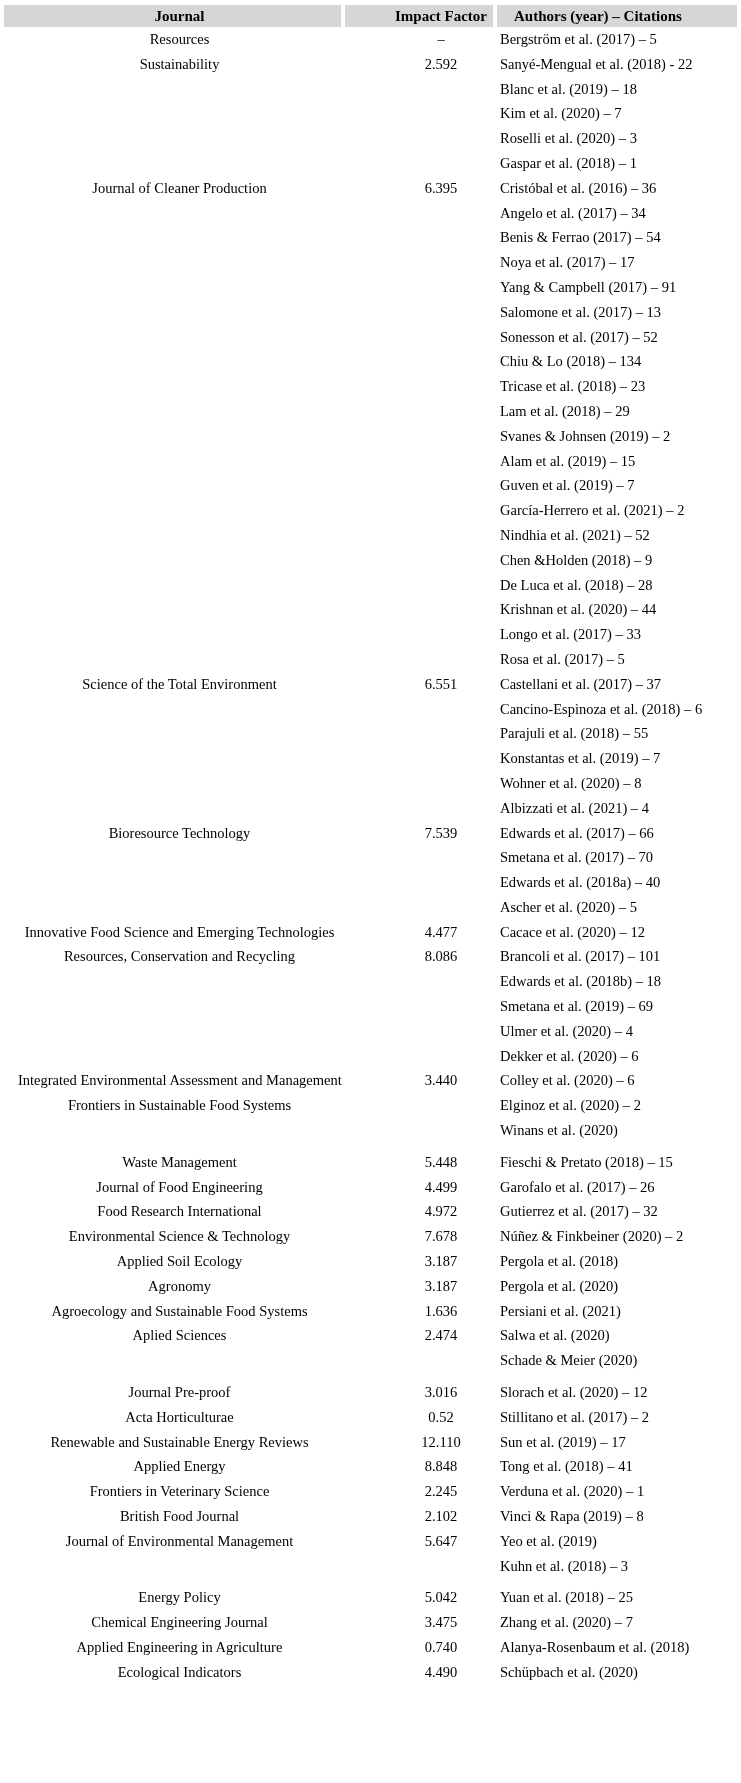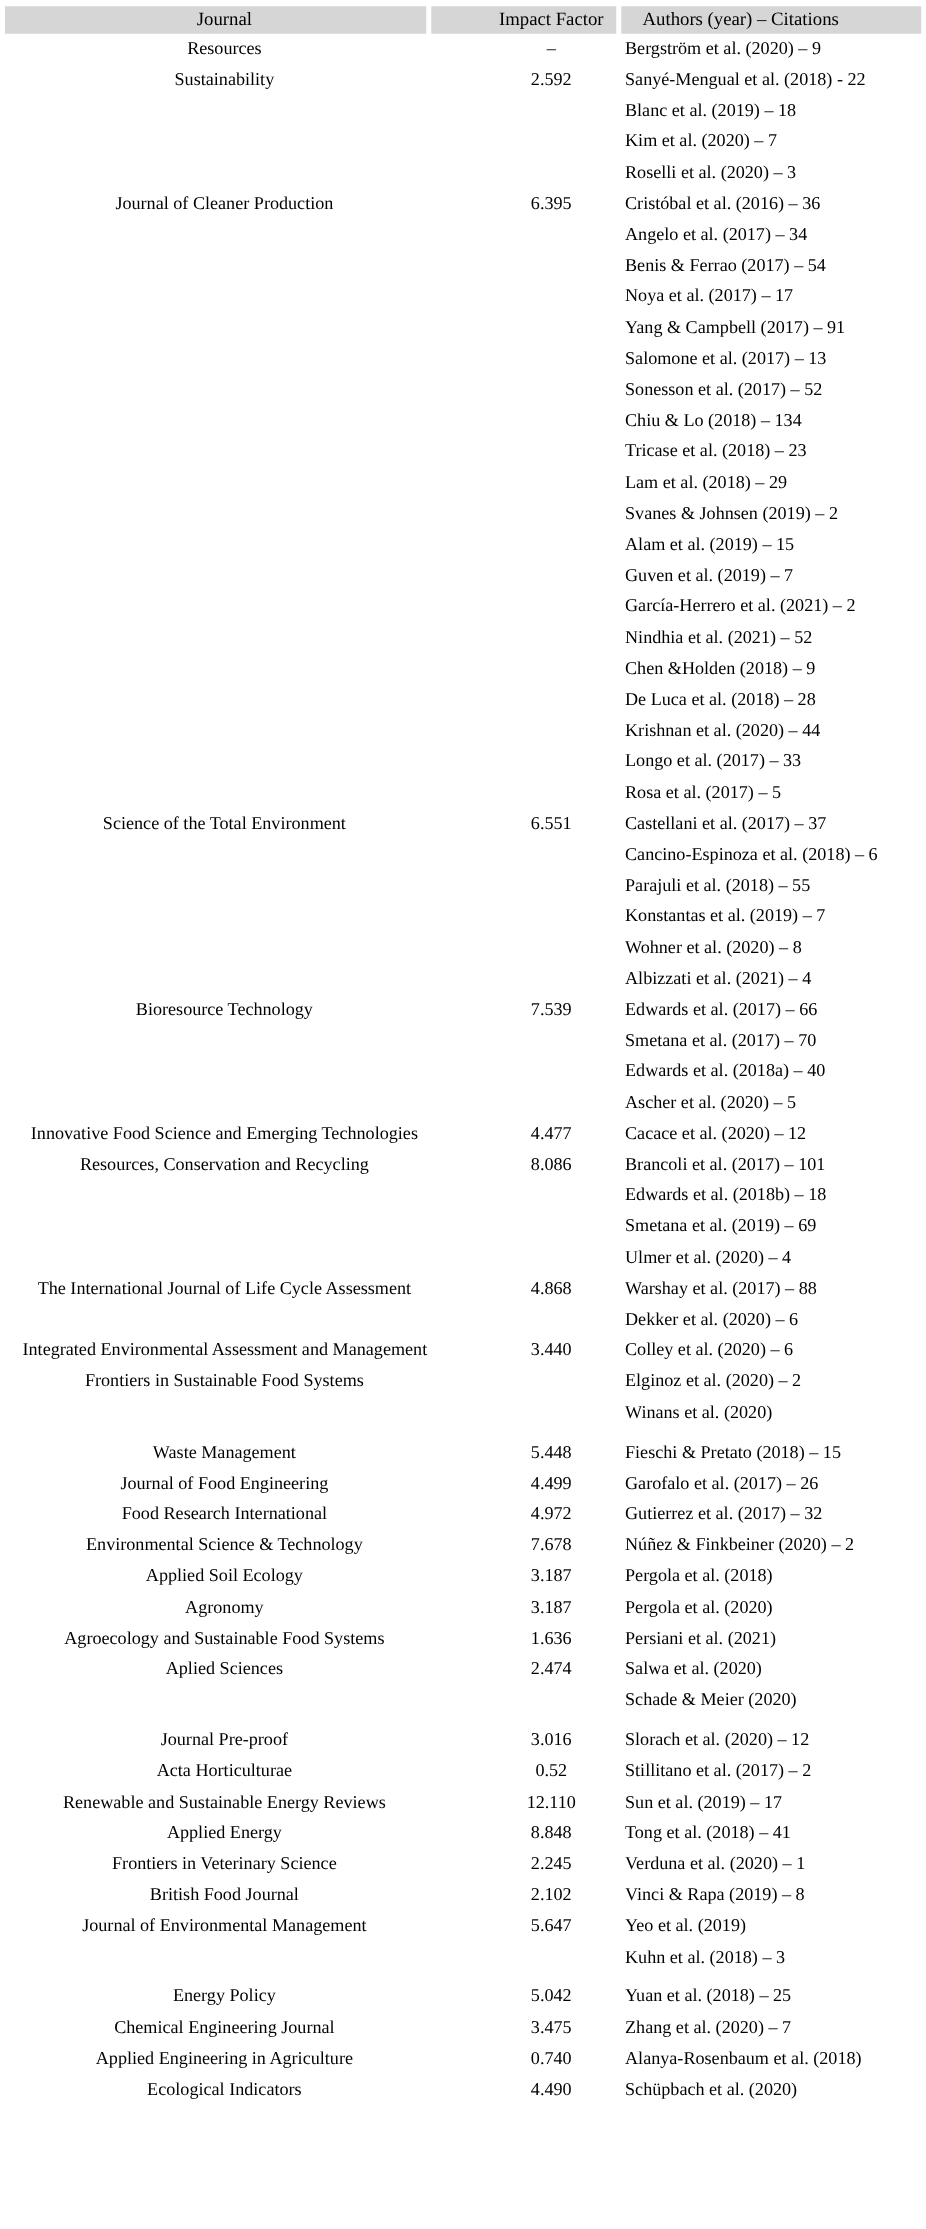--- a/index.html
+++ b/index.html
@@ -20,21 +20,21 @@
     table-layout: fixed;
     width: 741px;
     margin-top: 5px;
   }
   col.c-journal { width: 337px; }
   col.c-if      { width: 148px; }
   col.c-cite    { width: 240px; }
   th {
     height: 16px;
     line-height: 22px;
-    font-weight: normal;
+    font-weight: bold;
     font-size: 15px;
     padding: 0;
     white-space: nowrap;
     overflow: visible;
   }
   td {
     padding: 0;
     font-size: 14.5px;
     line-height: 24.8px;
     white-space: nowrap;
@@ -59,21 +59,21 @@
     <tr>
       <th class="journal" style="background: rgb(214, 214, 214);">Journal</th>
       <th class="if" style="background: rgb(214, 214, 214);">Impact Factor</th>
       <th class="cite" style="background: rgb(214, 214, 214); padding-left: 17px;">Authors (year) – Citations</th>
     </tr>
   </thead>
   <tbody>
       <tr>
         <td class="journal">Resources</td>
         <td class="if">–</td>
-        <td class="cite">Bergström et al. (2020) – 9</td>
+        <td class="cite">Bergström et al. (2017) – 5</td>
       </tr>
       <tr>
         <td class="journal">Sustainability</td>
         <td class="if">2.592</td>
         <td class="cite">Sanyé-Mengual et al. (2018) - 22</td>
       </tr>
       <tr>
         <td class="journal"></td>
         <td class="if"></td>
         <td class="cite">Blanc et al. (2019) – 18</td>
@@ -82,20 +82,25 @@
         <td class="journal"></td>
         <td class="if"></td>
         <td class="cite">Kim et al. (2020) – 7</td>
       </tr>
       <tr>
         <td class="journal"></td>
         <td class="if"></td>
         <td class="cite">Roselli et al. (2020) – 3</td>
       </tr>
       <tr>
+        <td class="journal"></td>
+        <td class="if"></td>
+        <td class="cite">Gaspar et al. (2018) – 1</td>
+      </tr>
+      <tr>
         <td class="journal">Journal of Cleaner Production</td>
         <td class="if">6.395</td>
         <td class="cite">Cristóbal et al. (2016) – 36</td>
       </tr>
       <tr>
         <td class="journal"></td>
         <td class="if"></td>
         <td class="cite">Angelo et al. (2017) – 34</td>
       </tr>
       <tr>
@@ -255,25 +260,20 @@
       </tr>
       <tr>
         <td class="journal"></td>
         <td class="if"></td>
         <td class="cite">Smetana et al. (2019) – 69</td>
       </tr>
       <tr>
         <td class="journal"></td>
         <td class="if"></td>
         <td class="cite">Ulmer et al. (2020) – 4</td>
-      </tr>
-      <tr>
-        <td class="journal">The International Journal of Life Cycle Assessment</td>
-        <td class="if">4.868</td>
-        <td class="cite">Warshay et al. (2017) – 88</td>
       </tr>
       <tr>
         <td class="journal"></td>
         <td class="if"></td>
         <td class="cite">Dekker et al. (2020) – 6</td>
       </tr>
       <tr>
         <td class="journal">Integrated Environmental Assessment and Management</td>
         <td class="if">3.440</td>
         <td class="cite">Colley et al. (2020) – 6</td>

